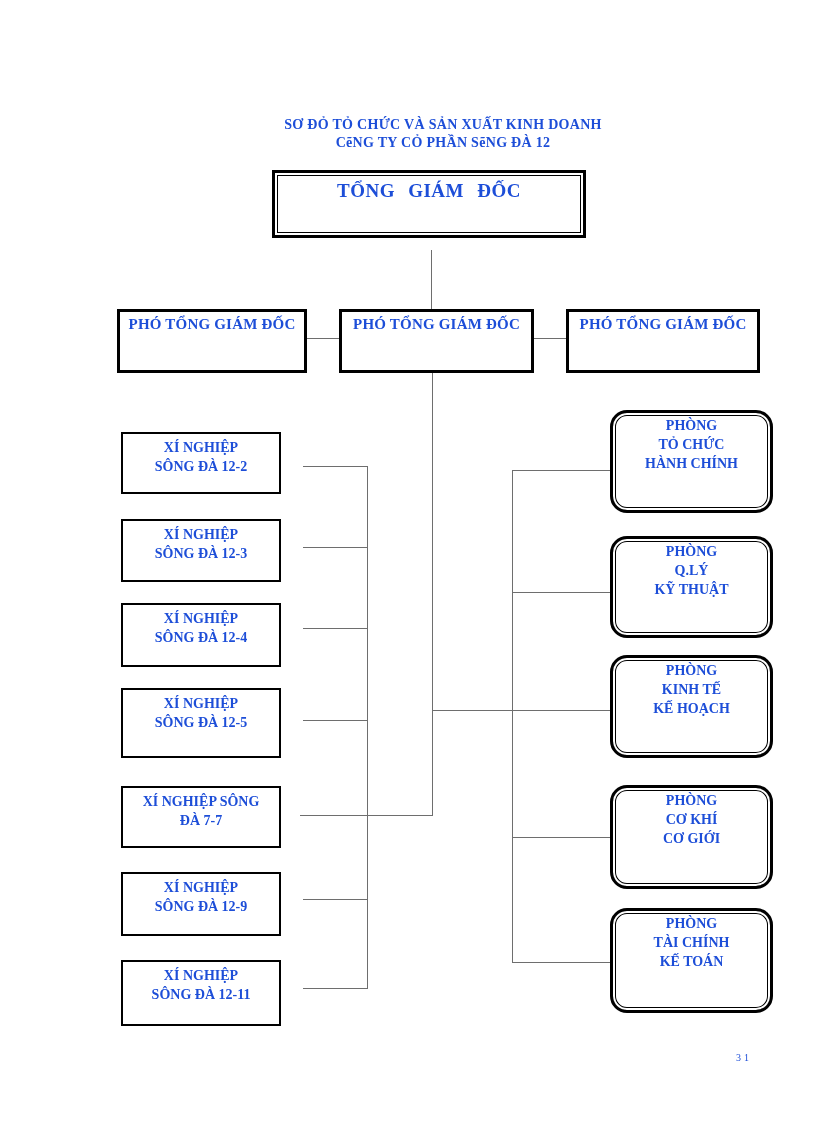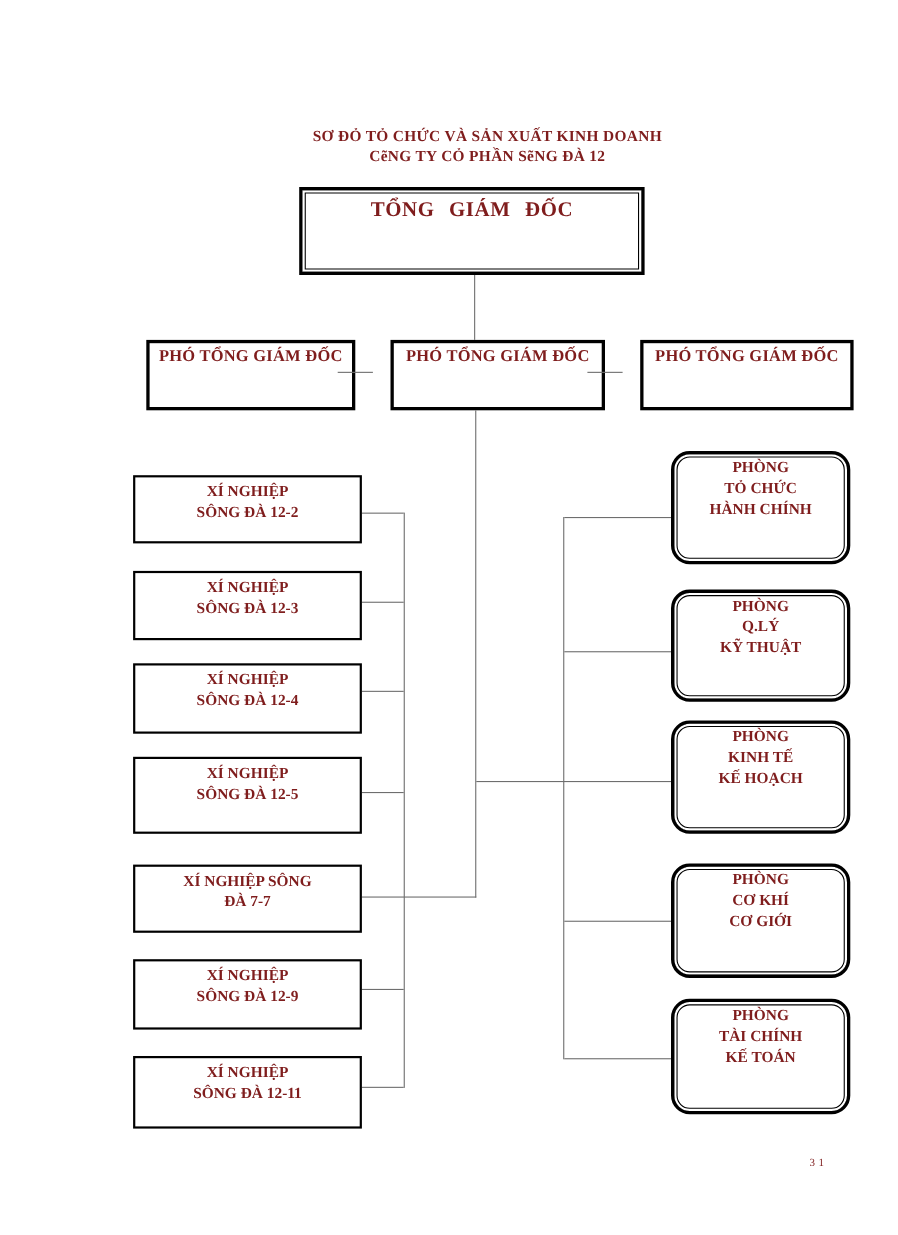--- a/index.html
+++ b/index.html
@@ -1,46 +1,46 @@
 <!DOCTYPE html>
 <html><head>
 <meta charset="utf-8">
 <style>
   html,body{margin:0;padding:0;background:#fff;}
   #page{
     position:relative;
     width:816px;height:1123px;
     background:#ffffff;
     font-family:"Liberation Serif","DejaVu Serif",serif;
-    color:#7f1d1d;
+    color:#1d4ed8;
     overflow:hidden;
   }
   .title{
     position:absolute;left:143px;top:116px;width:600px;
     text-align:center;font-weight:bold;font-size:14px;line-height:18px;
     white-space:pre-line;letter-spacing:0.3px;
   }
   .box{
     position:absolute;box-sizing:border-box;background:#fff;
     border:2px solid #000;
     text-align:center;font-weight:bold;white-space:pre-line;
   }
-  .thick{border-width:3px;margin-left:16px;}
+  .thick{border-width:3px;}
   
   .dbl{
     border:3px solid #000;
     box-shadow:inset 0 0 0 2px #fff, inset 0 0 0 3px #000;
   }
-  .root-box{left:272px;top:170px;width:314px;height:80px;
+  .root-box{left:272px;top:170px;width:314px;height:68px;
     font-size:19px;padding-top:7px;word-spacing:8px;letter-spacing:0.5px;}
   .pho{top:309px;height:64px;font-size:15px;padding-top:4px;letter-spacing:0.2px;}
   .pho1{left:117px;width:190px;}
   .pho2{left:339px;width:195px;}
   .pho3{left:566px;width:194px;}
-  .ent{left:121px;width:208px;font-size:14px;line-height:19px;padding-top:4px;}
+  .ent{left:121px;width:160px;font-size:14px;line-height:19px;padding-top:4px;}
   .dept{left:610px;width:163px;font-size:14px;line-height:19px;padding-top:3px;border-radius:17px;}
   .ln{position:absolute;background:#6e6e6e;}
   .pagenum{
     position:absolute;left:736px;top:1052px;
     font-size:10px;letter-spacing:3px;font-weight:normal;
   }
 </style>
 </head>
 <body>
 

